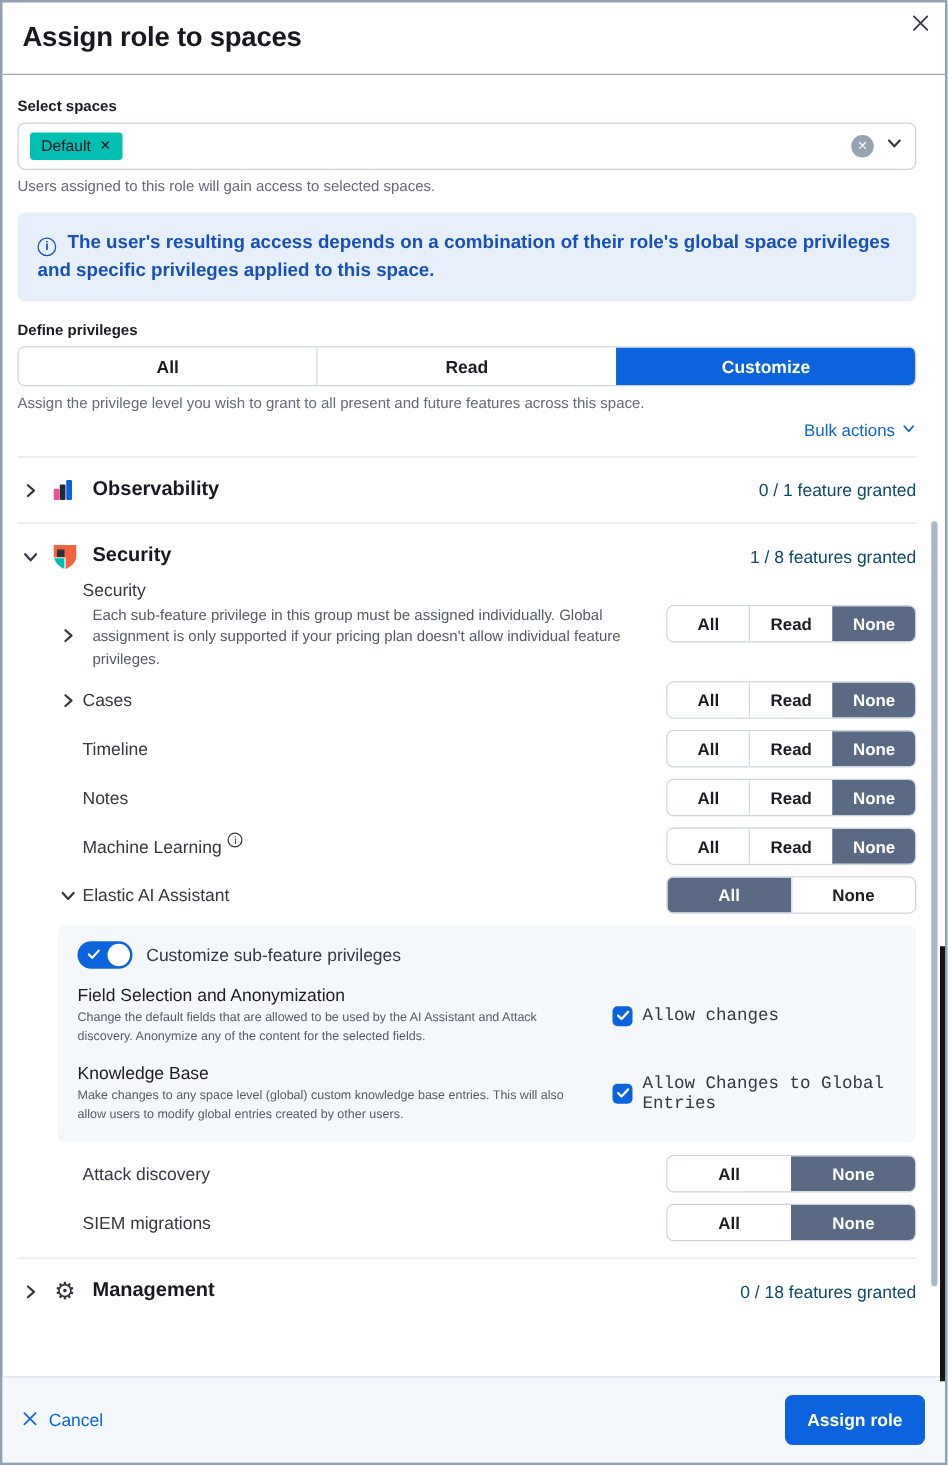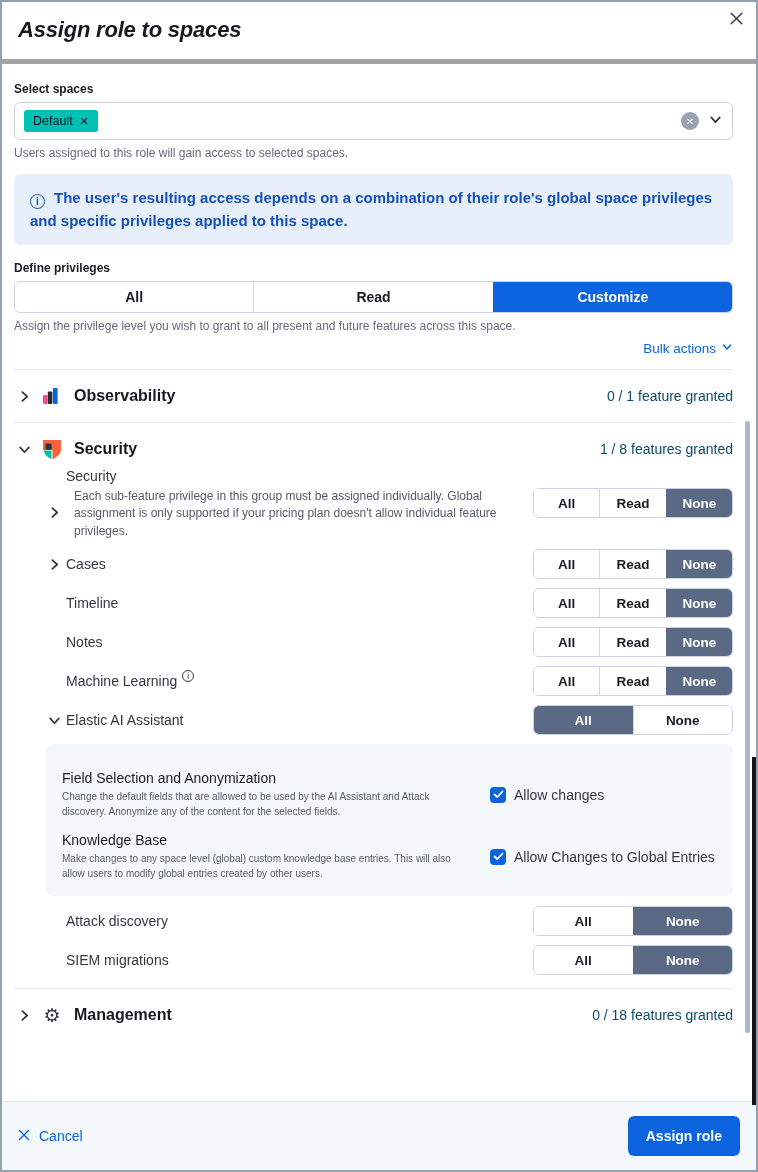--- a/index.html
+++ b/index.html
@@ -6,21 +6,21 @@
   html, body { width: 758px; height: 1172px; }
   body {
     font-family: "Liberation Sans", "DejaVu Sans", sans-serif;
     background: #ffffff; color: #1A1C21;
     border: 2px solid #93A0B0;
     position: relative; overflow: hidden;
   }
   .modal { width: 100%; height: 100%; display: flex; flex-direction: column; position: relative; }
 
   
-  .modal-header { position: relative; padding: 15px 16px 16px; border-bottom: 5px solid #a3a3a3; flex: 0 0 auto; font-style: italic; }
+  .modal-header { position: relative; padding: 15px 16px 16px; border-bottom: 1px solid #a3a3a3; flex: 0 0 auto; }
   .modal-title { font-size: 22px; font-weight: 700; letter-spacing: -0.2px; color: #16191F; }
   .close-btn { position: absolute; top: 5px; right: 7px; width: 26px; height: 26px; background: none; border: none; cursor: pointer; display: flex; align-items: center; justify-content: center; }
 
   
   .modal-body { flex: 1 1 auto; padding: 2px 23px 0 12px; overflow: hidden; position: relative; }
   .form-label { font-size: 12px; font-weight: 600; color: #1A1C21; margin: 16px 0 6px; }
   .combobox { min-height: 38px; border: 1px solid #CBD3E3; border-radius: 6px; display: flex; align-items: center; padding: 0 9px; background: #fff; }
   .combo-badges { flex: 1; display: flex; gap: 6px; }
   .space-badge { display: inline-flex; align-items: center; gap: 7px; background: #00BFB3; color: #0A121F; font-size: 12.5px; font-weight: 500; padding: 4px 9px; border-radius: 3px; cursor: pointer; }
   .badge-x { font-size: 11px; line-height: 1; }
@@ -67,21 +67,21 @@
   .ai-panel { margin: 4px 0 10px 32px; background: #F5F8FB; border-radius: 6px; padding: 13px 16px 15px; }
   .toggle-row { display: flex; align-items: center; gap: 11px; }
   .toggle { width: 44px; height: 22px; border-radius: 11px; background: #0B64DD; position: relative; flex: 0 0 auto; border: none; cursor: pointer; }
   .toggle .knob { position: absolute; right: 2px; top: 2px; width: 18px; height: 18px; border-radius: 50%; background: #fff; }
   .toggle svg { position: absolute; left: 8px; top: 6px; }
   .toggle-label { font-size: 14px; color: #343741; }
   .subfeat { display: flex; margin-top: 13px; }
   .subfeat-left { width: 400px; flex: 0 0 400px; }
   .subfeat-title { font-size: 14px; color: #1A1C21; margin-bottom: 3px; }
   .subfeat-desc { font-size: 10px; color: #545B68; line-height: 1.5; }
-  .checkbox-row { display: flex; align-items: center; gap: 8px; margin-left: 28px; align-self: center; cursor: pointer; }
+  .checkbox-row { display: flex; align-items: center; gap: 8px; margin-left: 28px; align-self: center; cursor: pointer; font-family: Liberation Mono, monospace; }
   .checkbox { width: 16px; height: 16px; border-radius: 4px; background: #0B64DD; display: flex; align-items: center; justify-content: center; flex: 0 0 auto; }
   .checkbox-label { font-size: 14px; color: #343741; }
 
   
   .modal-footer { flex: 0 0 69px; background: #F4F8FC; border-top: 1px solid #D9E1EC; display: flex; align-items: center; justify-content: space-between; padding: 0 16px; }
   .cancel-link { display: inline-flex; align-items: center; gap: 9px; color: #0B64DD; font-size: 14px; font-weight: 500; background: none; border: none; cursor: pointer; font-family: inherit; }
   .assign-btn { background: #0B64DD; color: #fff; border: none; border-radius: 6px; height: 40px; padding: 0 18px; font-size: 14px; font-weight: 600; min-width: 110px; cursor: pointer; font-family: inherit; }
 
   
   .inner-scroll-thumb { position: absolute; top: 357px; right: 6px; width: 5px; height: 612px; background: #ABB8CA; border-radius: 3px; }
@@ -262,20 +262,29 @@
         </button>
       </span>
       <span class="row-label">Elastic AI Assistant</span>
       <div class="group">
         <button class="seg sel">All</button>
         <button class="seg">None</button>
       </div>
     </div>
 
     <div class="ai-panel">
+      <div class="toggle-row">
+        <button class="toggle">
+          <svg width="10" height="9" viewBox="0 0 10 9">
+              <path d="M1 4.5 L3.8 7.2 L9 1.5" fill="none" stroke="#fff" stroke-width="1.7" stroke-linecap="round" stroke-linejoin="round"></path>
+            </svg>
+          <span class="knob"></span>
+        </button>
+        <span class="toggle-label">Customize sub-feature privileges</span>
+      </div>
 
       <div class="subfeat">
         <div class="subfeat-left">
           <div class="subfeat-title">Field Selection and Anonymization</div>
           <p class="subfeat-desc">Change the default fields that are allowed to be used by the AI Assistant and Attack discovery. Anonymize any of the content for the selected fields.</p>
         </div>
         <div class="checkbox-row">
           <span class="checkbox">
             <svg width="11" height="9" viewBox="0 0 11 9">
                 <path d="M1.5 4.5 L4.2 7.2 L9.5 1.5" fill="none" stroke="#fff" stroke-width="1.8" stroke-linecap="round" stroke-linejoin="round"></path>

